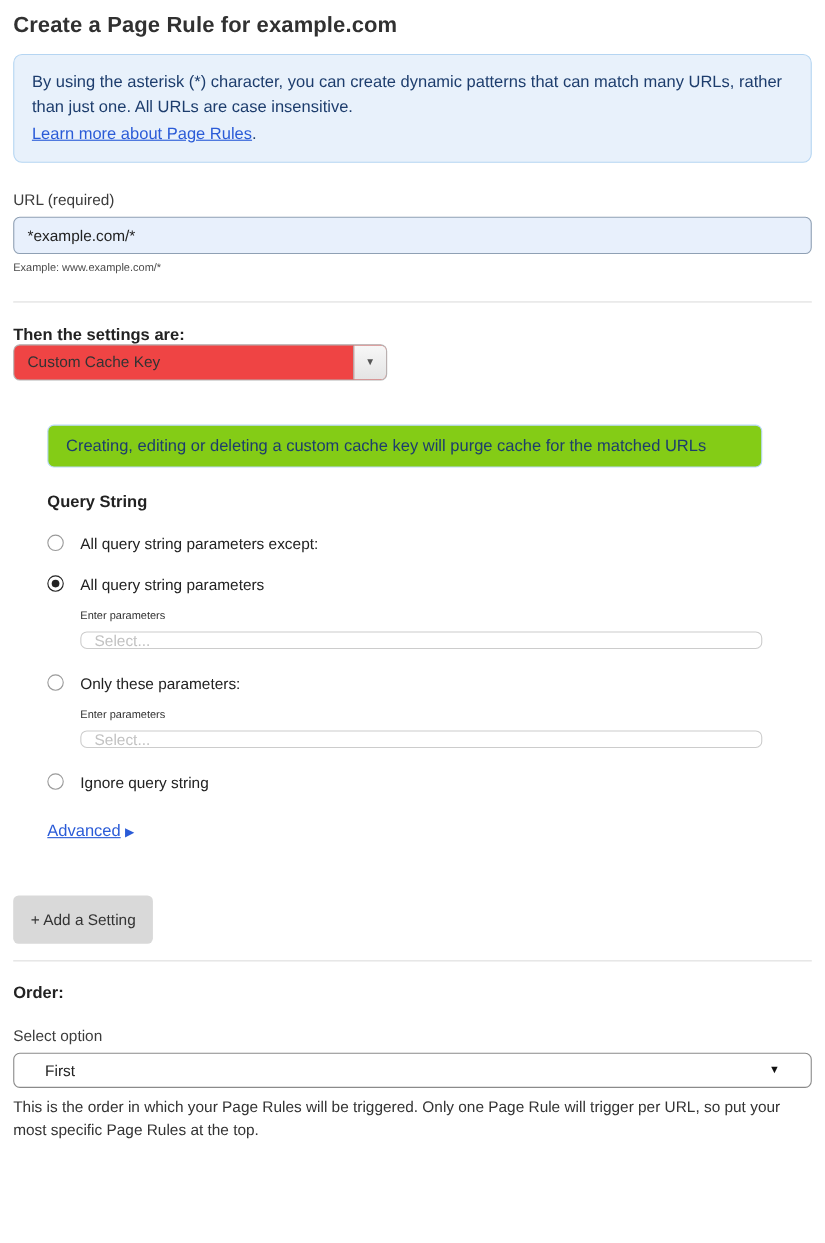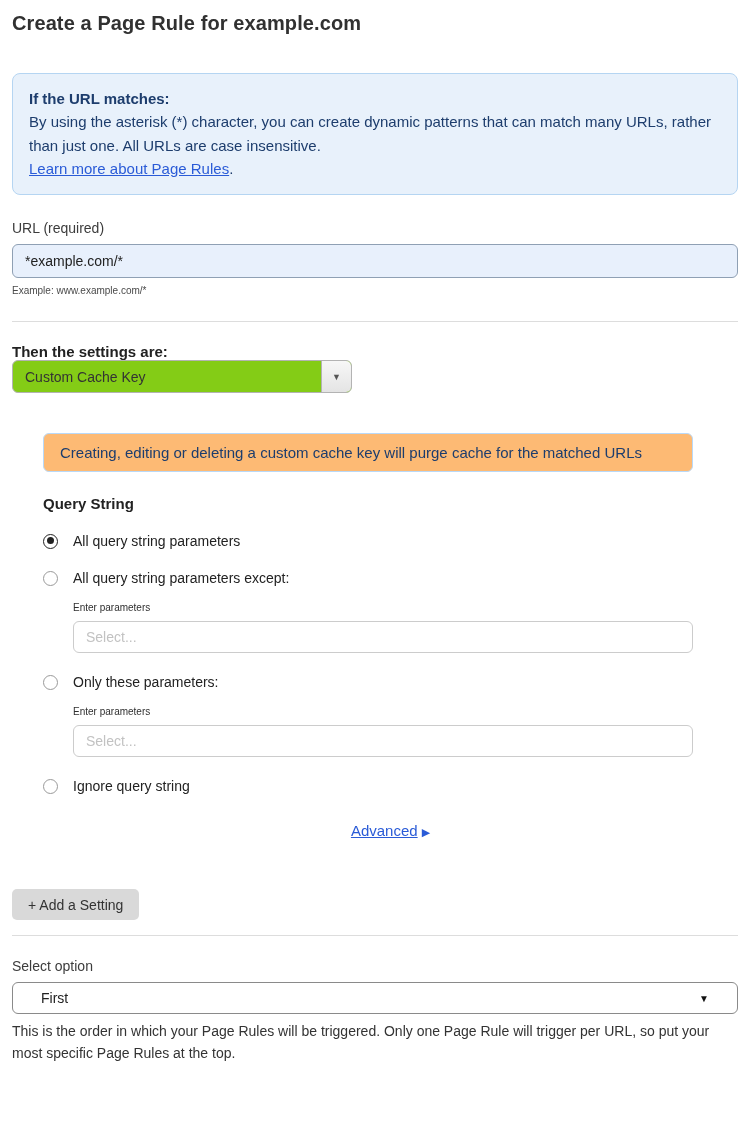--- a/index.html
+++ b/index.html
@@ -9,21 +9,21 @@
     color: #333;
     height: 1130px;
     overflow: hidden;
   }
   .page { padding: 12px 12px 0 12px; width: 750px; }
 
   .page-title {
     font-size: 20px;
     font-weight: bold;
     color: #313131;
-    margin-bottom: 38px;
+    margin-bottom: 14px;
     letter-spacing: .1px;
   }
 
   
   .info-box {
     background: #e8f1fb;
     border: 1px solid #b5d5f2;
     border-radius: 8px;
     padding: 13px 16px 14px 16px;
     color: #1d3d6d;
@@ -61,21 +61,21 @@
 
   .pick-label { margin-top: 23px; }
 
   
   .setting-select {
     display: inline-flex;
     width: 340px;
     height: 33px;
     border: 1px solid #b3b3b3;
     border-radius: 6px;
-    background: #84cc16;
+    background: #ef4444;
     overflow: hidden;
     cursor: pointer;
     align-items: stretch;
   }
   .setting-select .select-value {
     flex: 1;
     display: flex;
     align-items: center;
     padding: 0 12px;
     font-size: 14px;
@@ -87,21 +87,21 @@
     background: linear-gradient(#f7f7f7, #e4e4e4);
     display: flex;
     align-items: center;
     justify-content: center;
     color: #555;
     font-size: 9px;
   }
 
   .notice-box {
     margin: 40px 45px 0 31px;
-    background: #fdba74;
+    background: #84cc16;
     border: 1px solid #b9d9f8;
     border-radius: 6px;
     padding: 10px 16px;
     color: #1d3d6d;
     font-size: 15px;
   }
 
   .qs-heading { margin-left: 31px; margin-top: 23px; }
 
   .radio-row {
@@ -127,40 +127,40 @@
     width: 7px; height: 7px;
     border-radius: 50%;
     background: #222;
   }
   .radio-label { margin-left: 15px; font-size: 14px; color: #222; }
 
   .sub-block { margin-left: 61px; margin-top: 16px; }
   .sub-label { font-size: 10px; color: #2f2f2f; margin-bottom: 8px; }
   .param-input {
     width: 620px;
-    height: 32px;
+    height: 16px;
     border: 1px solid #ccc;
     border-radius: 6px;
     padding: 0 12px;
     font-family: "Liberation Sans", sans-serif;
     font-size: 14px;
     color: #333;
     outline: none;
   }
   .param-input::placeholder { color: #c2c2c2; }
 
-  .advanced-row { margin: 28px 0 0 31px; font-size: 15px; text-align: center; }
+  .advanced-row { margin: 28px 0 0 31px; font-size: 15px; }
   .advanced-caret { color: #2a5bd7; font-size: 11px; text-decoration: none; margin-left: 4px; }
 
   .add-setting-btn {
     margin-top: 50px;
     background: #d9d9d9;
     border: none;
     border-radius: 5px;
-    height: 31px;
+    height: 44px;
     padding: 0 16px;
     font-family: "Liberation Sans", sans-serif;
     font-size: 14px;
     color: #333;
     cursor: pointer;
   }
 
   .order-divider { margin-top: 15px; }
   .order-heading { margin-top: 20px; }
   .order-label { margin-top: 22px; }
@@ -184,21 +184,20 @@
   .order-help { font-size: 14px; color: #333; line-height: 1.55; margin-top: 7px; }
 </style>
 </head>
 <body>
 
 <div class="page">
 
   <h1 class="page-title">Create a Page Rule for example.com</h1>
 
   <div class="info-box">
-    <div class="info-heading">If the URL matches:</div>
     <div><span>By using the asterisk (*) character, you can create dynamic patterns that can match many URLs, rather than just one. All URLs are case insensitive.</span></div>
     <div><a>Learn more about Page Rules</a><span>.</span></div>
   </div>
 
   <div class="field-label">URL (required)</div>
   <input class="url-input" type="text" value="*example.com/*" style="">
   <div class="example-text">Example: www.example.com/*</div>
 
   <hr class="divider">
 
@@ -212,27 +211,27 @@
     </div>
   </div>
 
   <div class="notice-box">
     <span>Creating, editing or deleting a custom cache key will purge cache for the matched URLs</span>
   </div>
 
   <div class="section-heading qs-heading">Query String</div>
 
   <div class="radio-row">
+    <span class="radio"></span>
+    <span class="radio-label">All query string parameters except:</span>
+  </div>
+
+  <div class="radio-row">
     <span class="radio checked"></span>
     <span class="radio-label">All query string parameters</span>
-  </div>
-
-  <div class="radio-row">
-    <span class="radio"></span>
-    <span class="radio-label">All query string parameters except:</span>
   </div>
   <div class="sub-block">
     <div class="sub-label">Enter parameters</div>
     <input class="param-input" type="text" placeholder="Select..." style="">
   </div>
 
   <div class="radio-row">
     <span class="radio"></span>
     <span class="radio-label">Only these parameters:</span>
   </div>
@@ -247,20 +246,21 @@
   </div>
 
   <div class="advanced-row">
     <a class="link">Advanced</a><a class="advanced-caret">▶</a>
   </div>
 
   <button class="add-setting-btn">+ Add a Setting</button>
 
   <hr class="divider order-divider">
 
+  <div class="section-heading order-heading">Order:</div>
 
   <div class="field-label order-label">Select option</div>
 
   <div class="order-select">
     <span>First</span>
     <span class="order-arrow">▼</span>
   </div>
 
   <div class="order-help">This is the order in which your Page Rules will be triggered. Only one Page Rule will trigger per URL, so put your most specific Page Rules at the top.</div>
 

